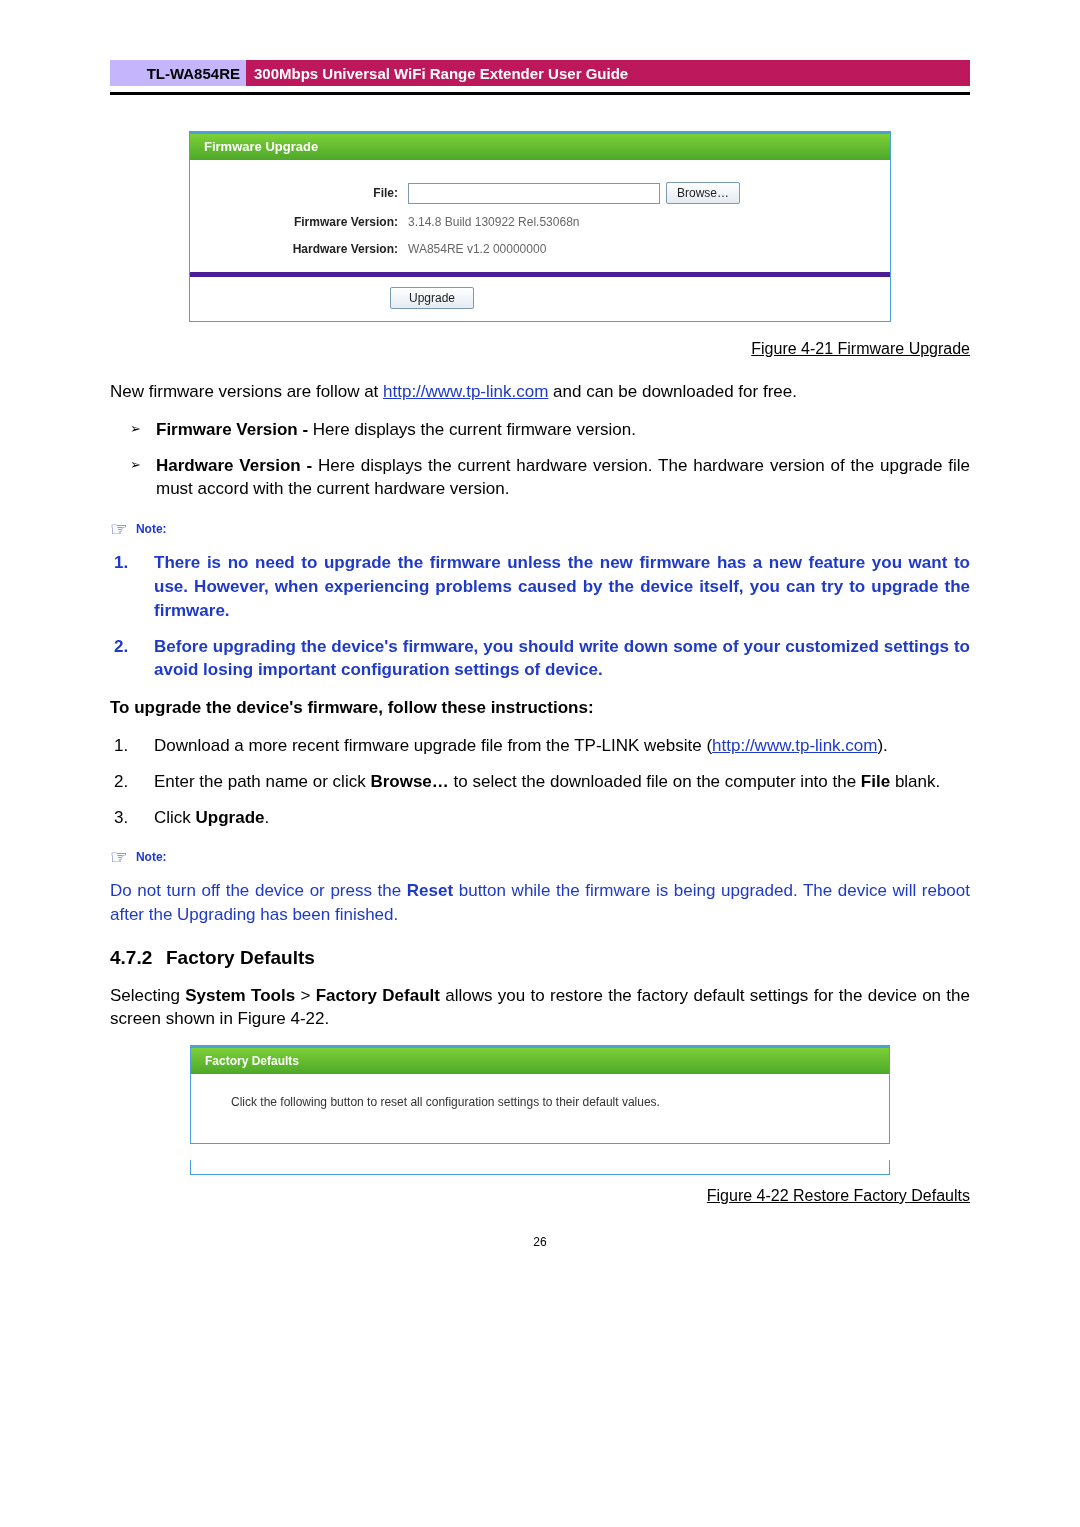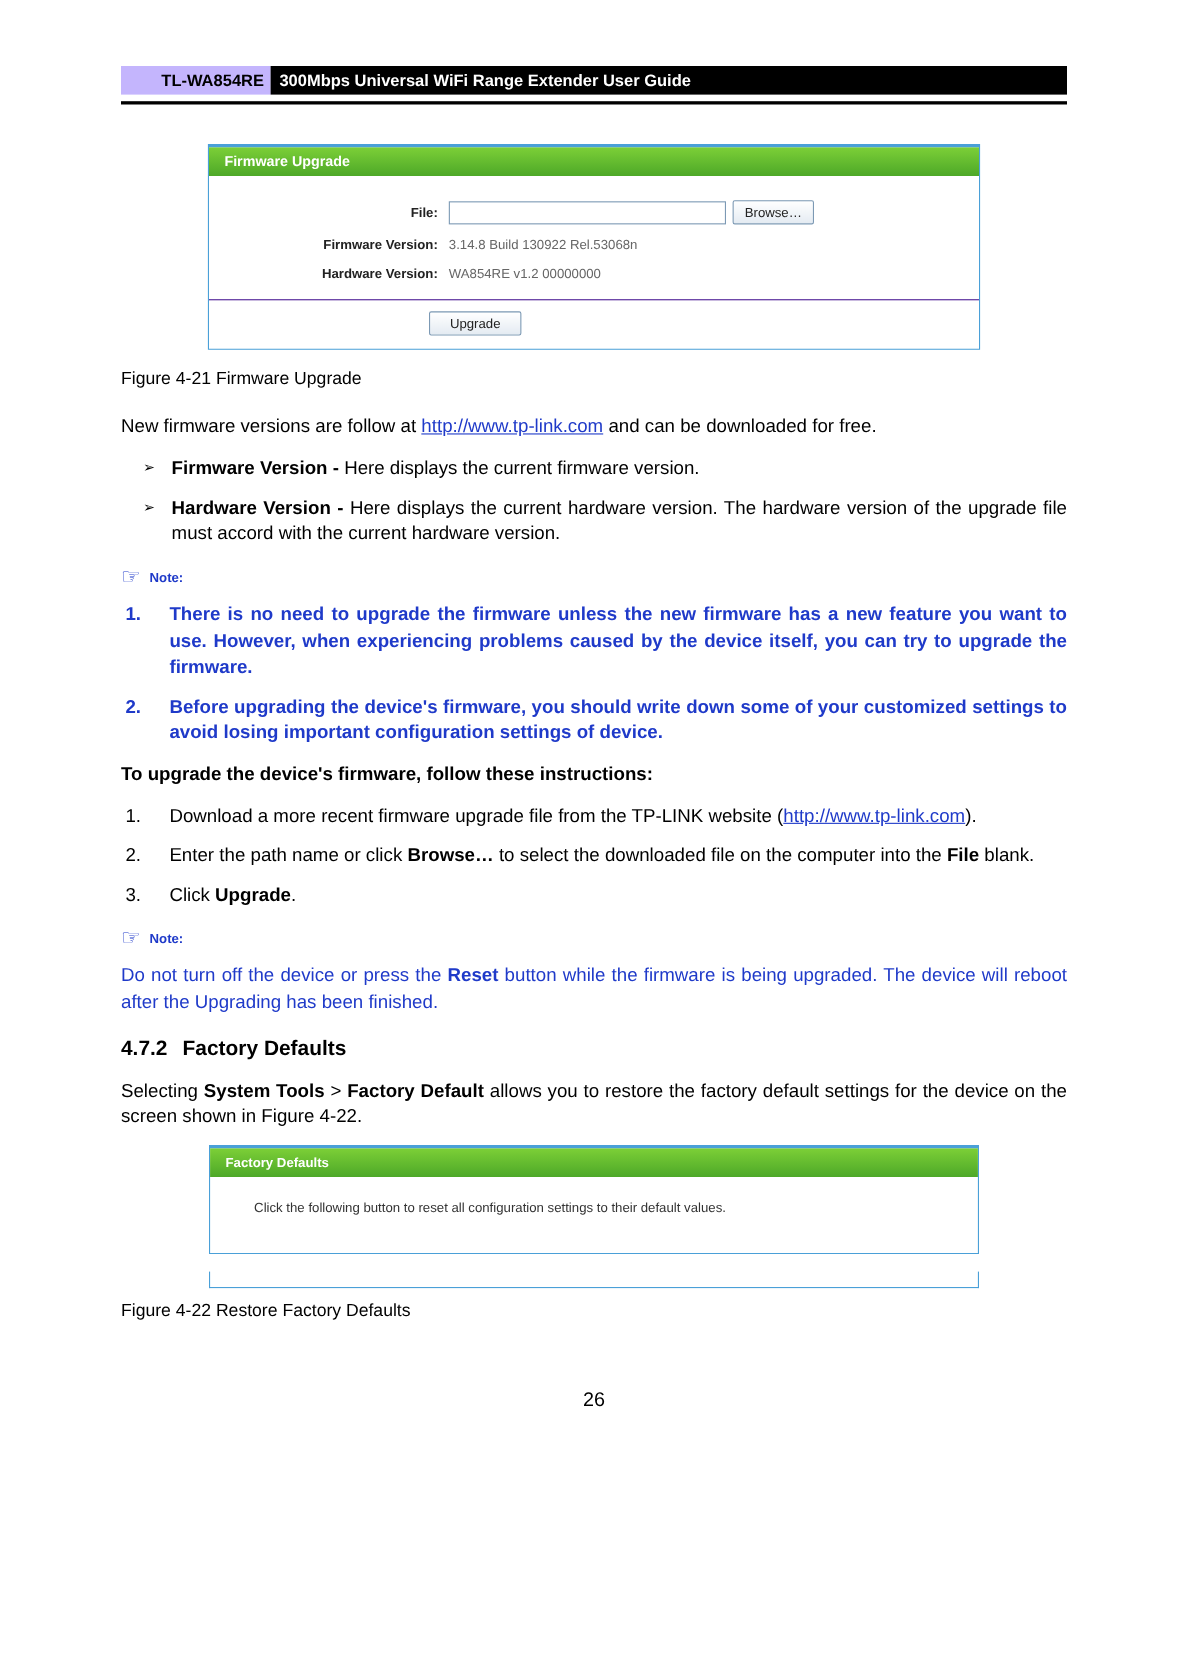--- a/index.html
+++ b/index.html
@@ -32,21 +32,21 @@
     font-weight: bold;
     font-family: Arial, sans-serif;
     font-size: 15px;
     display: flex;
     align-items: center;
     justify-content: flex-end;
     padding: 0 6px 0 0;
   }
   .header-right {
     flex: 1;
-    background: #000000;
+    background: #be185d;
     color: #fff;
     font-weight: bold;
     font-size: 15px;
     display: flex;
     align-items: center;
     padding-left: 8px;
   }
   .header-rule {
     border: none;
     border-top: 3px solid #000;
@@ -67,21 +67,21 @@
     display: flex;
     align-items: center;
     color: #fff;
     font-weight: bold;
     padding-left: 14px;
     background: linear-gradient(to bottom, #7ccf37, #4da828);
     text-align: right;
   }
   .panel-body {
     padding: 22px 24px 14px 24px;
-    border-bottom: 1px solid #4c1d95;
+    border-bottom: 5px solid #4c1d95;
   }
   .panel-row {
     display: flex;
     align-items: center;
     margin-bottom: 10px;
   }
   .panel-label {
     width: 184px;
     text-align: right;
     font-weight: bold;
@@ -111,23 +111,24 @@
     background: linear-gradient(to bottom, #fff, #e4ebf2);
     font-family: Verdana, Arial, sans-serif;
     font-size: 12px;
     color: #222;
     border-radius: 2px;
   }
   .panel-footer {
     padding: 10px 24px 12px 200px;
   }
   .figure-caption {
-    text-align: left;
+    text-align: right;
     margin: 10px 0 20px 0;
     font-size: 16px;
+    text-decoration: underline;
   }
   .body-p {
     margin: 0 0 14px 0;
     text-align: justify;
   }
   a.link {
     color: #1f3ac9;
     text-decoration: underline;
   }
   .bold { font-weight: bold; }
@@ -220,22 +221,22 @@
     margin-bottom: 10px;
   }
   .panel2-footer {
     border: 1px solid #4aa0d8;
     border-top: none;
     height: 14px;
     margin-top: 16px;
   }
   .page-num {
     text-align: center;
-    font-size: 18px;
-    margin-top: 57px;
+    font-size: 12px;
+    margin-top: 27px;
   }
 </style>
 </head>
 <body>
 
 <div class="page">
 
   <div class="header-bar">
     <div class="header-left">TL-WA854RE</div>
     <div class="header-right">300Mbps Universal WiFi Range Extender User Guide</div>

